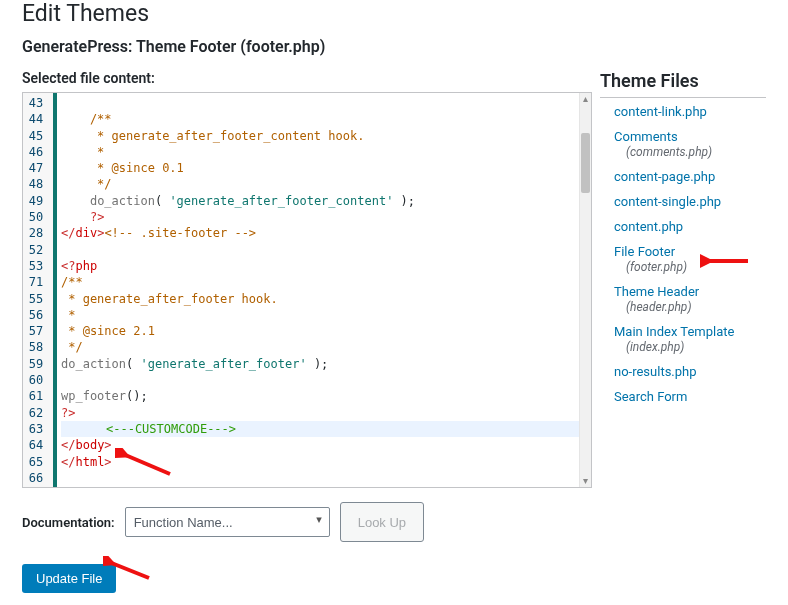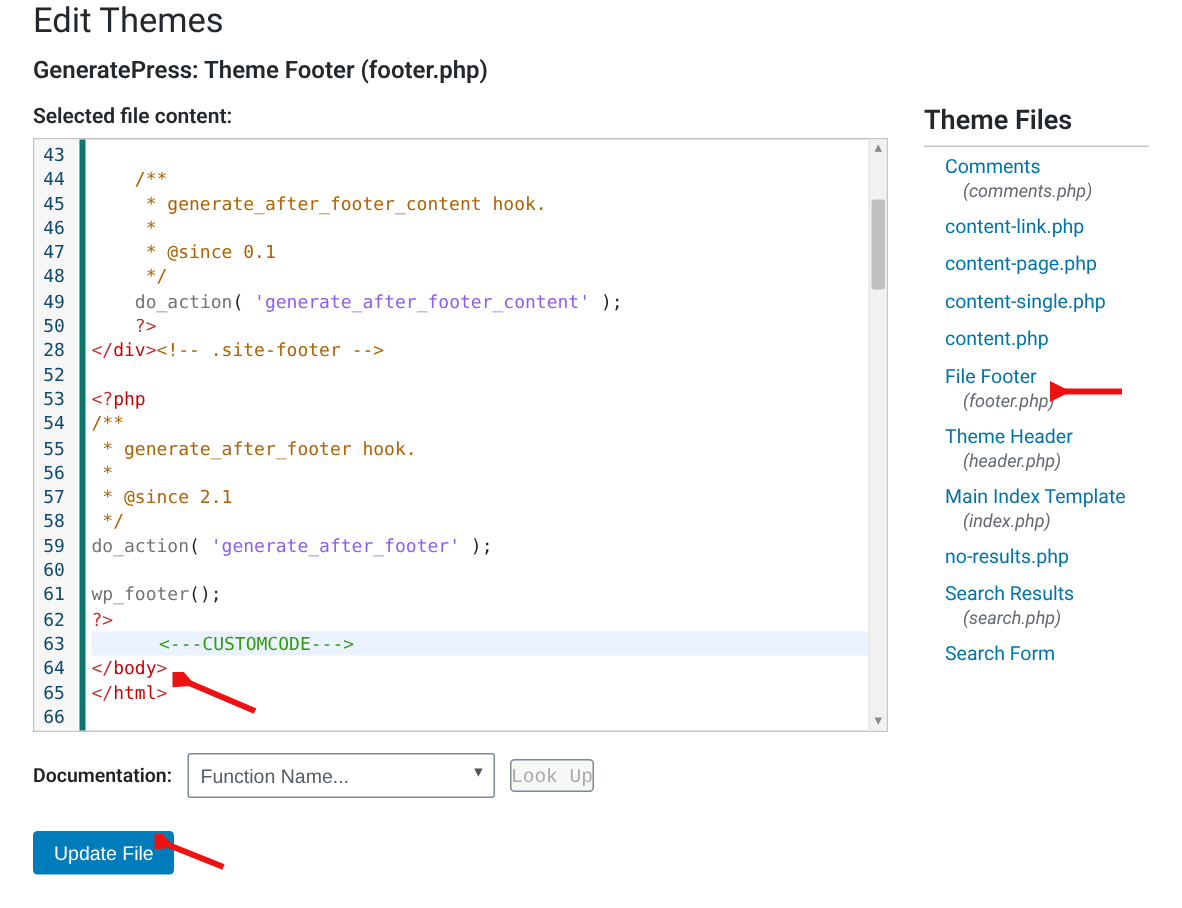--- a/index.html
+++ b/index.html
@@ -25,21 +25,21 @@
     font-weight: 600;
     color: #23282d;
     margin: 6px 0 14px;
   }
   .selected-label {
     font-size: 14px;
     font-weight: 600;
     color: #23282d;
     margin-bottom: 6px;
   }
-  .main-row { display: flex; gap: 24px; }
+  .main-row { display: flex; gap: 8px; }
   .editor-col { flex: 0 0 570px; }
   .files-col { flex: 1; }
   .files-title {
     font-size: 18px;
     font-weight: 600;
     color: #23282d;
     margin-bottom: 6px;
   }
   .files-list { border-top: 1px solid #c3c4c7; padding-top: 2px; }
   .file-item { padding: 4px 0 6px 14px; }
@@ -82,21 +82,21 @@
     line-height: 16.3px;
     white-space: pre;
     padding: 2px 4px 0 4px;
     overflow: hidden;
     position: relative;
   }
   .code .ln { height:16.3px; }
   .hl-line { background: #eaf3ff; }
   .tok-comment { color: #b06000; }
   .tok-func { color: #737373; }
-  .tok-str { color: #8b5cf6; }
+  .tok-str { color: #0f766e; }
   .tok-punct { color: #c92c2c; }
   .tok-tag { color: #2f9c0a; padding-left: 45px; }
   .tok-tagred { color: #c00; }
   .scroll-track {
     position:absolute; right:0; top:0; bottom:0; width:12px;
     background:#f1f1f1; border-left:1px solid #e5e5e5;
   }
   .scroll-thumb {
     position:absolute; left:1px; right:1px; top:40px; height:60px;
     background:#c1c1c1; border-radius:2px;
@@ -119,25 +119,24 @@
     background:#fff; padding:0 24px 0 8px;
     font-size:13px; color:#555d66;
     appearance:none; position:relative;
   }
   .select-wrap { position:relative; display:inline-block; }
   .select-wrap::after {
     content:"▾"; position:absolute; right:8px; top:6px;
     color:#555; pointer-events:none; font-size:11px;
   }
   .lookup-btn {
-    height:22px; padding:0 0;
+    height:40px; padding:0 17px;
     border:1px solid #7e8993; border-radius:3px;
     background:#f6f7f7; color:#a7aaad; font-size:13px;
     cursor:default;
-    font-family:Liberation Mono, monospace;
   }
   .update-btn {
     margin-top: 22px;
     background:#007cba; color:#fff; border:none;
     padding:7px 14px; border-radius:3px;
     font-size:13px; cursor:pointer;
   }
   .arrow {
     position:absolute; pointer-events:none;
   }
@@ -158,21 +157,21 @@
           <div>44</div>
           <div>45</div>
           <div>46</div>
           <div>47</div>
           <div>48</div>
           <div>49</div>
           <div>50</div>
           <div>28</div>
           <div>52</div>
           <div>53</div>
-          <div>54</div>
+          <div>71</div>
           <div>55</div>
           <div>56</div>
           <div>57</div>
           <div>58</div>
           <div>59</div>
           <div>60</div>
           <div>61</div>
           <div>62</div>
           <div>63</div>
           <div>64</div>
@@ -196,40 +195,39 @@
       </span>
       <button class="lookup-btn" disabled="">Look Up</button>
     </div>
 
     <button class="update-btn">Update File</button>
   </div>
 
   <div class="files-col">
     <div class="files-title">Theme Files</div>
     <div class="files-list" id="files-list">
+        <div class="file-item flat">
+          <a class="file-link" href="#">content-link.php</a>
+        </div>
         <div class="file-item"><a class="file-link" href="#">Comments</a><div class="file-sub">(comments.php)</div></div>
-        <div class="file-item flat">
-          <a class="file-link" href="#">content-link.php</a>
-        </div>
         <div class="file-item flat">
           <a class="file-link" href="#">content-page.php</a>
         </div>
         <div class="file-item flat">
           <a class="file-link" href="#">content-single.php</a>
         </div>
         <div class="file-item flat">
           <a class="file-link" href="#">content.php</a>
         </div>
         <div class="file-item"><a class="file-link" href="#">File Footer</a><div class="file-sub">(footer.php)</div></div>
         <div class="file-item"><a class="file-link" href="#">Theme Header</a><div class="file-sub">(header.php)</div></div>
         <div class="file-item"><a class="file-link" href="#">Main Index Template</a><div class="file-sub">(index.php)</div></div>
         <div class="file-item flat">
           <a class="file-link" href="#">no-results.php</a>
         </div>
-        <div class="file-item"><a class="file-link" href="#">Search Results</a><div class="file-sub">(search.php)</div></div>
         <div class="file-item flat">
           <a class="file-link" href="#">Search Form</a>
         </div>
       </div>
   </div>
 </div>
 
 <div class="arrow" style="left:700px; top:252px;">
   <svg width="50" height="18">
       <defs>

